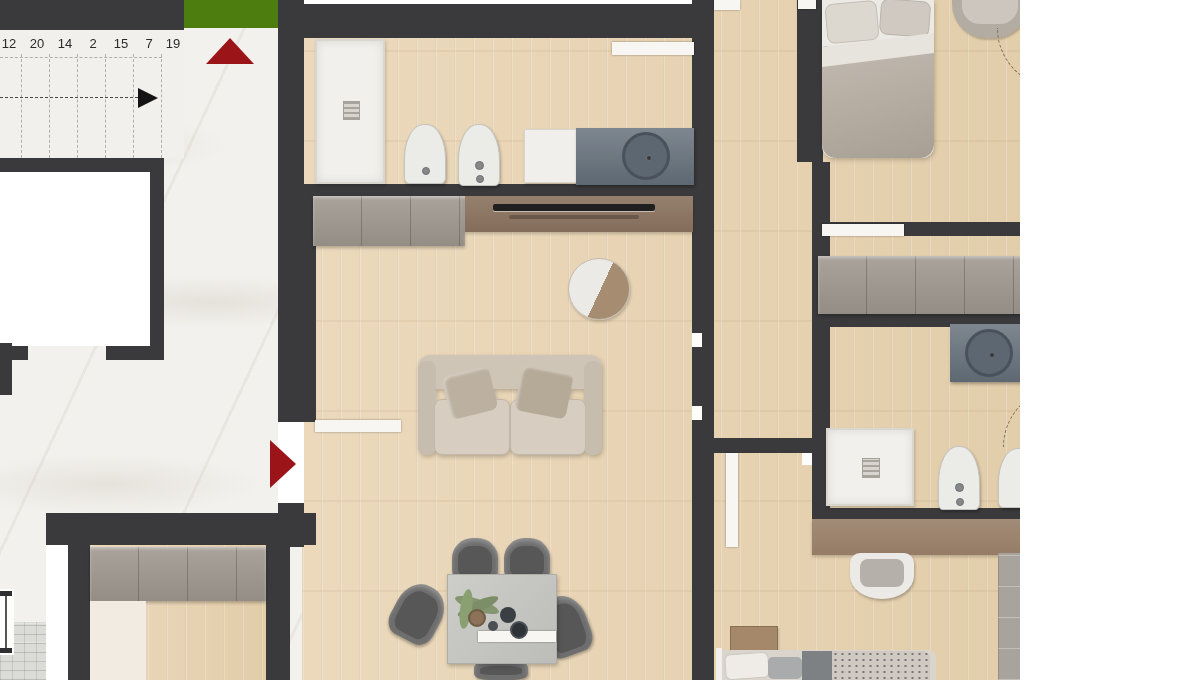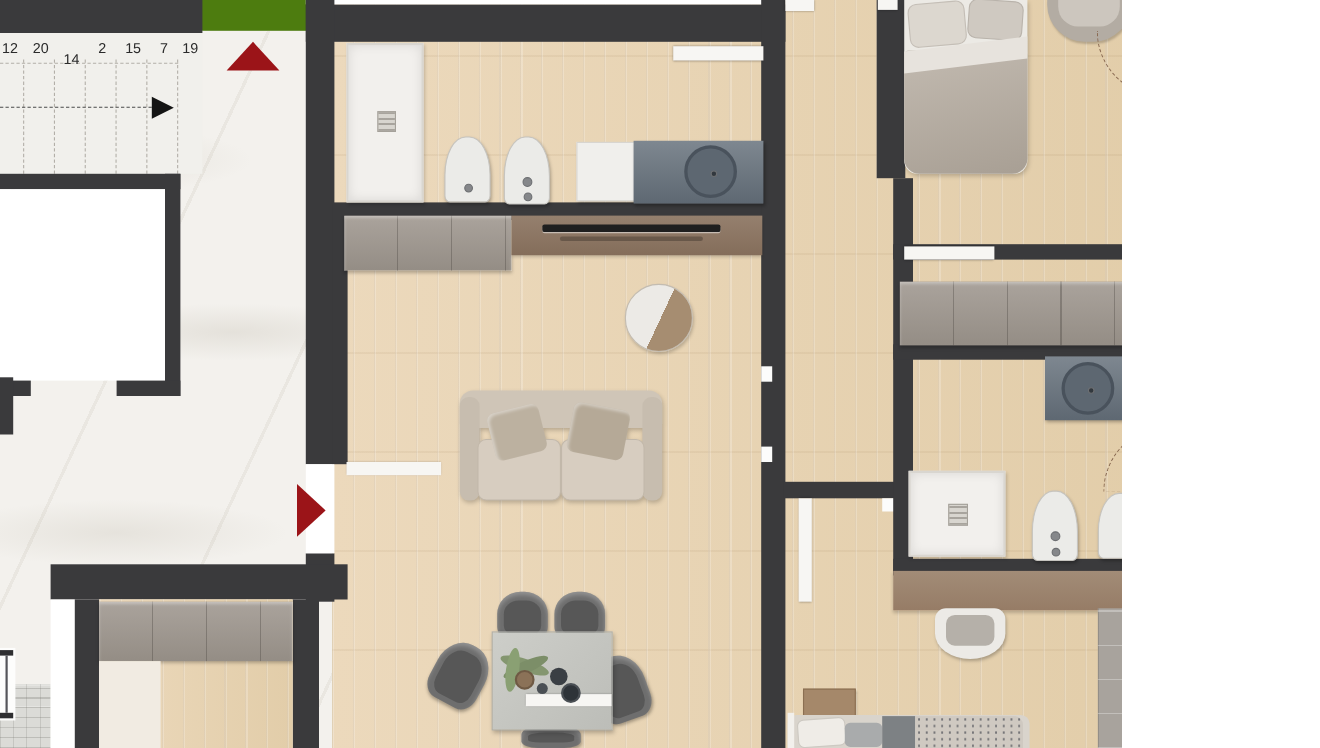--- a/index.html
+++ b/index.html
@@ -66,21 +66,21 @@
   <div class="abs" style="left:0;top:28px;width:184px;height:130px;background:#f1f0ec">
     <div class="dash-v" style="left:21px;top:26px;height:104px"></div>
     <div class="dash-v" style="left:49px;top:26px;height:104px"></div>
     <div class="dash-v" style="left:77px;top:26px;height:104px"></div>
     <div class="dash-v" style="left:105px;top:26px;height:104px"></div>
     <div class="dash-v" style="left:133px;top:26px;height:104px"></div>
     <div class="dash-v" style="left:161px;top:26px;height:104px"></div>
     <div class="abs" style="left:0;top:29px;width:162px;border-top:1px dashed #b3afa8"></div>
     <span class="num" style="left:-4px;top:8px">12</span>
     <span class="num" style="left:24px;top:8px">20</span>
-    <span class="num" style="left:52px;top:18px">14</span>
+    <span class="num" style="left:52px;top:8px">14</span>
     <span class="num" style="left:80px;top:8px">2</span>
     <span class="num" style="left:108px;top:8px">15</span>
     <span class="num" style="left:136px;top:8px">7</span>
     <span class="num" style="left:160px;top:8px">19</span>
     <div class="abs" style="left:0;top:69px;width:138px;border-top:1.5px dashed #4a4a4a"></div>
     <div class="abs" style="left:138px;top:60px;width:0;height:0;border-left:20px solid #141414;border-top:10px solid transparent;border-bottom:10px solid transparent"></div>
   </div>
 
   <div class="abs" style="left:206px;top:38px;width:0;height:0;border-left:24px solid transparent;border-right:24px solid transparent;border-bottom:26px solid #9b1418"></div>
 

